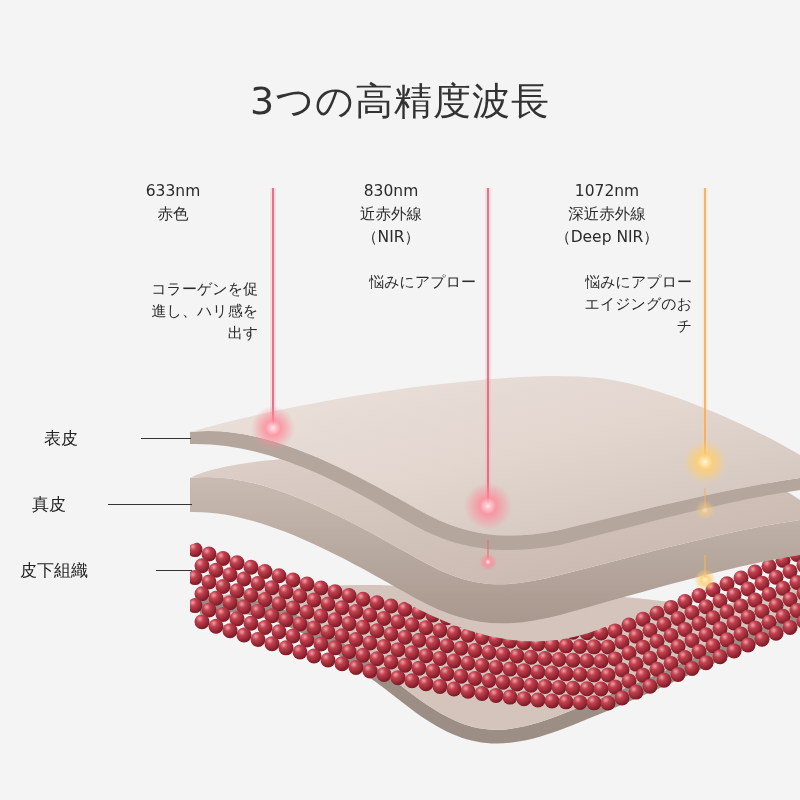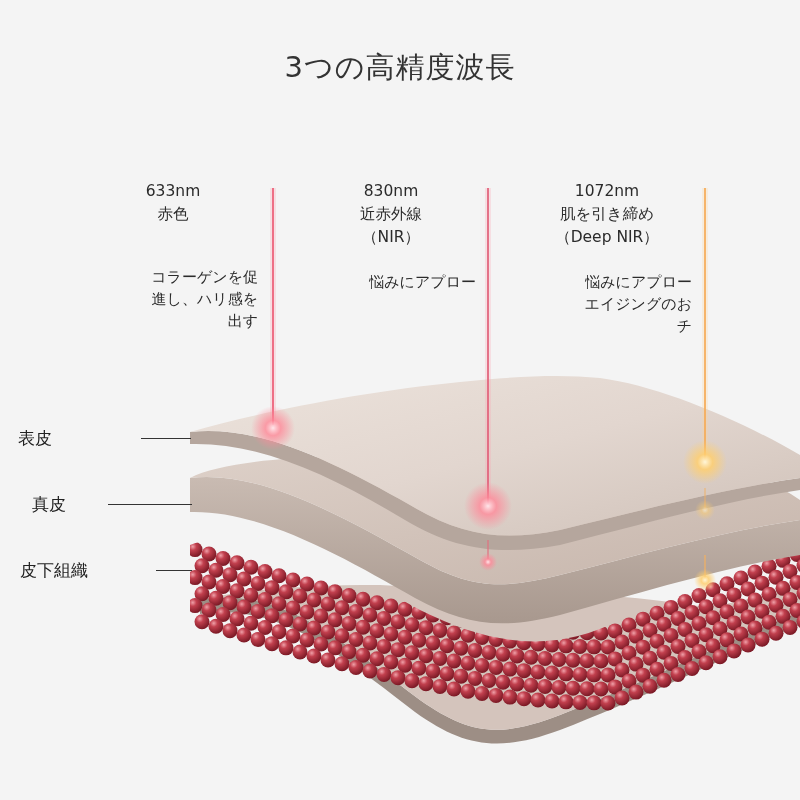--- a/index.html
+++ b/index.html
@@ -1,59 +1,59 @@
 <!DOCTYPE html>
 <html><head>
 <meta charset="utf-8">
 <style>
   html, body { margin: 0; padding: 0; }
   body {
     width: 800px; height: 800px; background: #f4f4f4; position: relative; overflow: hidden;
     font-family: "DejaVu Sans", "Liberation Sans", sans-serif; color: #2a2a2a;
   }
   .title {
-    position: absolute; top: 48px; left: 0; width: 800px; text-align: center;
-    font-size: 29px; letter-spacing: 1px; color: #333;
+    position: absolute; top: 76px; left: 0; width: 800px; text-align: center;
+    font-size: 38px; letter-spacing: 1px; color: #333;
   }
   .wave {
     position: absolute; width: 170px; text-align: right; font-size: 15.5px; line-height: 23px; color: #2b2b2b;
   }
   .wave .nm, .wave .name, .wave .sub { display: block; text-align: center; }
   .wave .desc { display: block; margin-top: 22px; font-size: 15px; line-height: 22px; }
   .layer-label { position: absolute; font-size: 17px; color: #222; }
   .leader { position: absolute; height: 1px; background: #333; }
   svg.illus { position: absolute; left: 0; top: 0; }
 </style>
 </head>
 <body>
 
 <div class="title">3つの高精度波長</div>
 
 <div class="wave" style="left:88px; top:180px;">
   <span class="nm">633nm</span>
   <span class="name">赤色</span>
-  <span class="desc" style="margin-top:40px;">
+  <span class="desc" style="margin-top:52px;">
     <span style="display:block">コラーゲンを促</span>
     <span style="display:block">進し、ハリ感を</span>
     <span style="display:block">出す</span>
   </span>
 </div>
 
 <div class="wave" style="left:306px; top:180px;">
   <span class="nm">830nm</span>
   <span class="name">近赤外線</span>
   <span class="sub">（NIR）</span>
   <span class="desc">
     <span style="display:block">悩みにアプロー</span>
   </span>
 </div>
 
 <div class="wave" style="left:522px; top:180px;">
   <span class="nm">1072nm</span>
-  <span class="name">肌を引き締め</span>
+  <span class="name">深近赤外線</span>
   <span class="sub">（Deep NIR）</span>
   <span class="desc">
     <span style="display:block">悩みにアプロー</span>
     <span style="display:block">エイジングのお</span>
     <span style="display:block">チ</span>
   </span>
 </div>
 
 <svg class="illus" width="800" height="800" viewBox="0 0 800 800">
   <defs>
@@ -388,20 +388,20 @@
     <line x1="705" y1="188" x2="705" y2="460" stroke="#f3a24a" stroke-width="2" opacity="0.9"></line>
     <line x1="705" y1="188" x2="705" y2="460" stroke="#ffd59a" stroke-width="6" opacity="0.25"></line>
     <circle cx="705" cy="462" r="22" fill="url(#glowAmber)"></circle>
     <line x1="705" y1="488" x2="705" y2="510" stroke="#f3b060" stroke-width="1.5" opacity="0.6"></line>
     <circle cx="705" cy="510" r="10" fill="url(#glowAmber)" opacity="0.6"></circle>
     <line x1="705" y1="555" x2="705" y2="580" stroke="#f3b060" stroke-width="1.5" opacity="0.8"></line>
     <circle cx="705" cy="580" r="11" fill="url(#glowAmber)"></circle>
   </g>
 </svg>
 
-<div class="layer-label" style="left:18px; top:427px;text-align:center;">表皮</div>
+<div class="layer-label" style="left:44px; top:427px;text-align:center;">表皮</div>
 <div class="leader" style="left:141px; top:438px; width:50px;"></div>
 
 <div class="layer-label" style="left:32px; top:493px;">真皮</div>
 <div class="leader" style="left:108px; top:504px; width:84px;"></div>
 
 <div class="layer-label" style="left:20px; top:559px;">皮下組織</div>
 <div class="leader" style="left:156px; top:570px; width:36px;"></div>
 
 </body></html>

